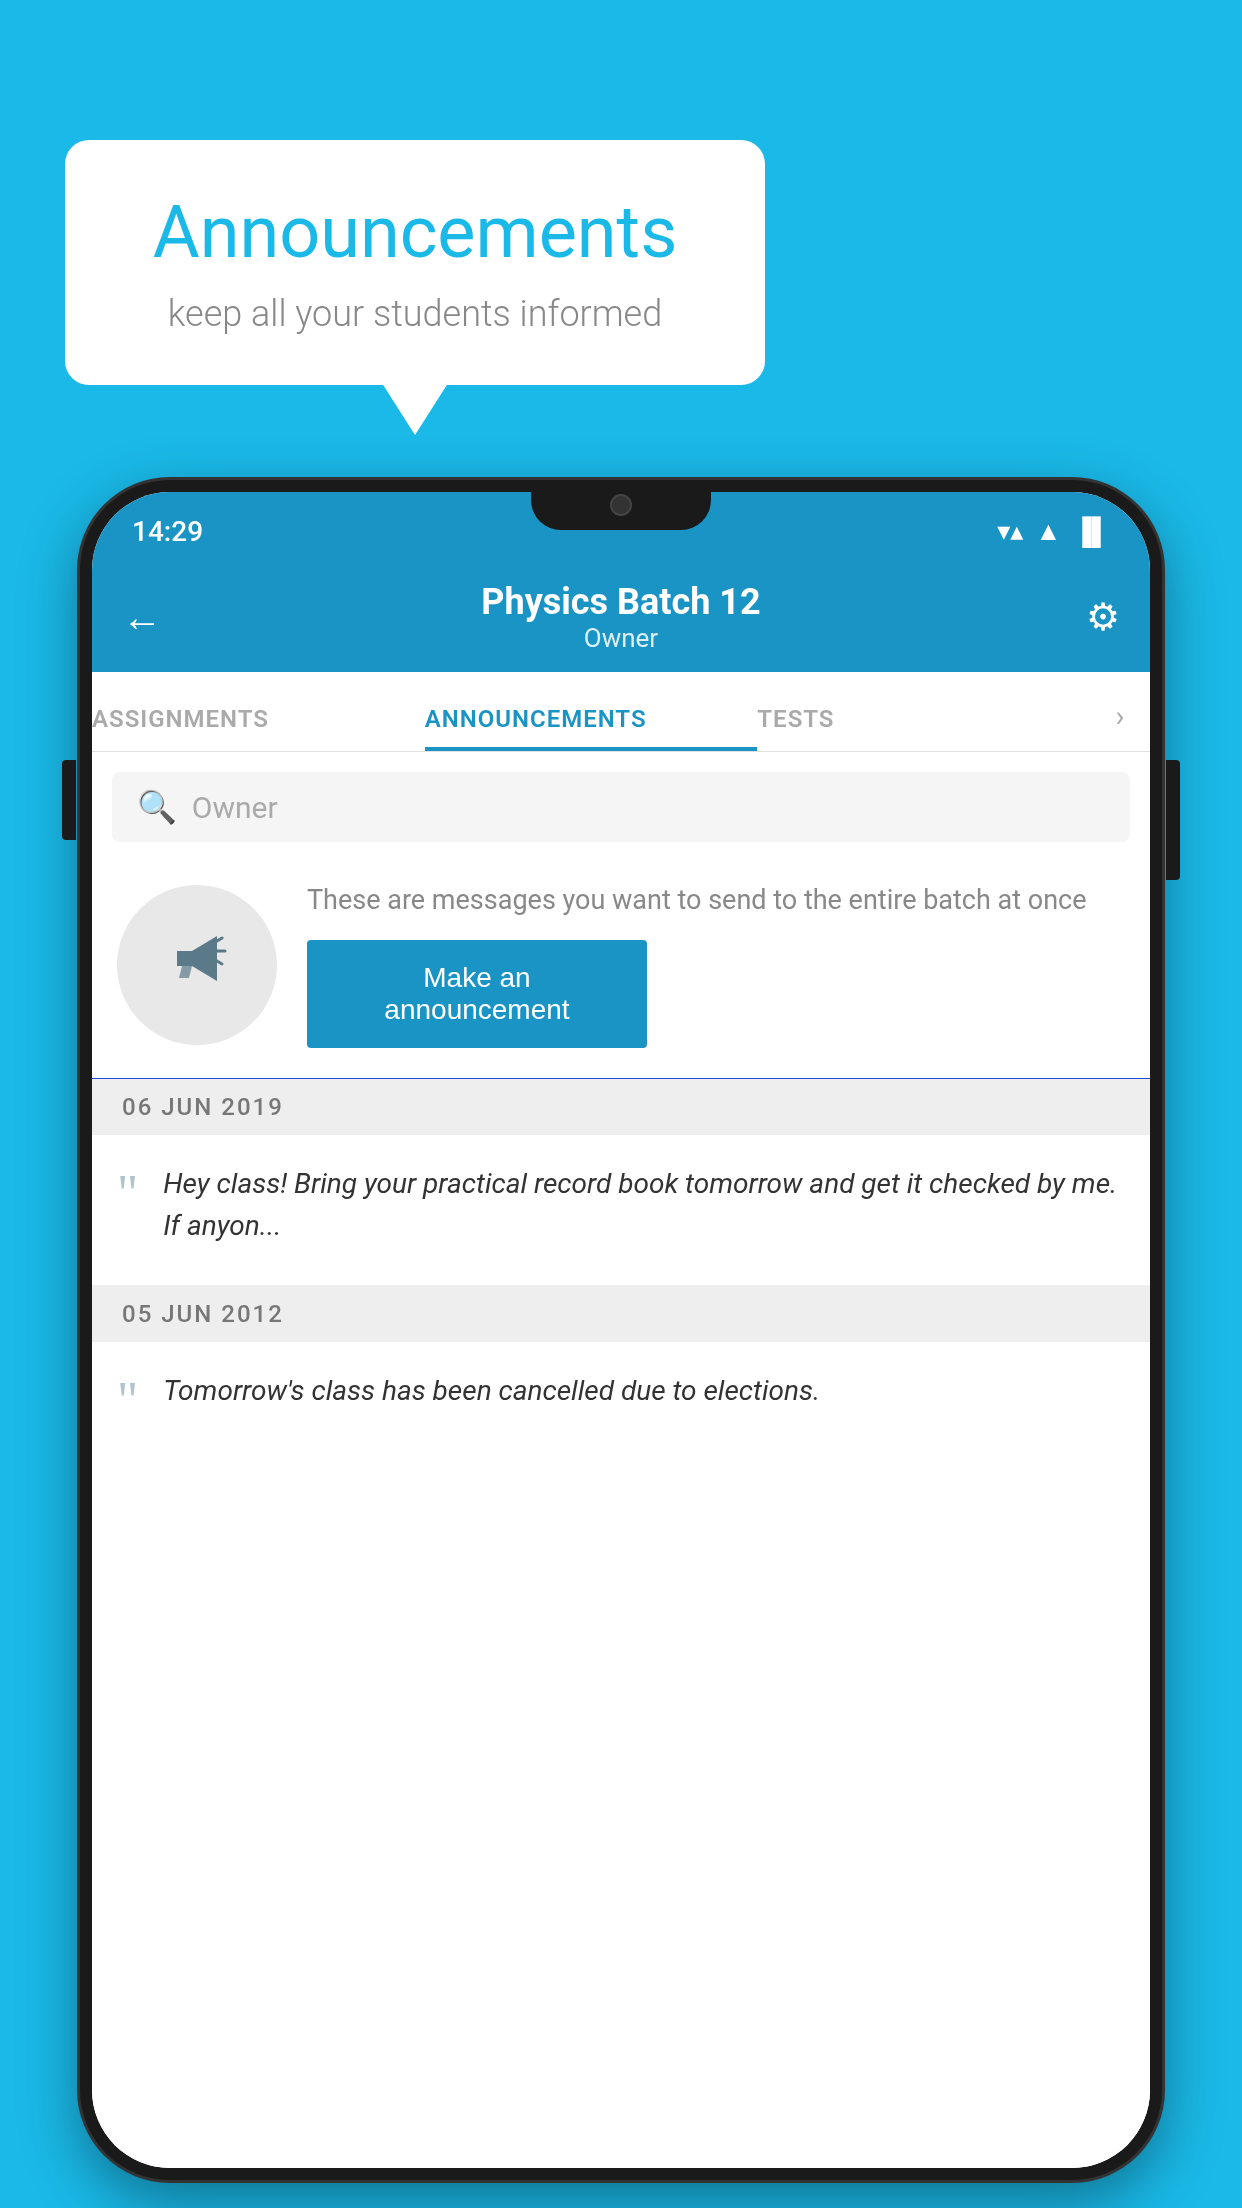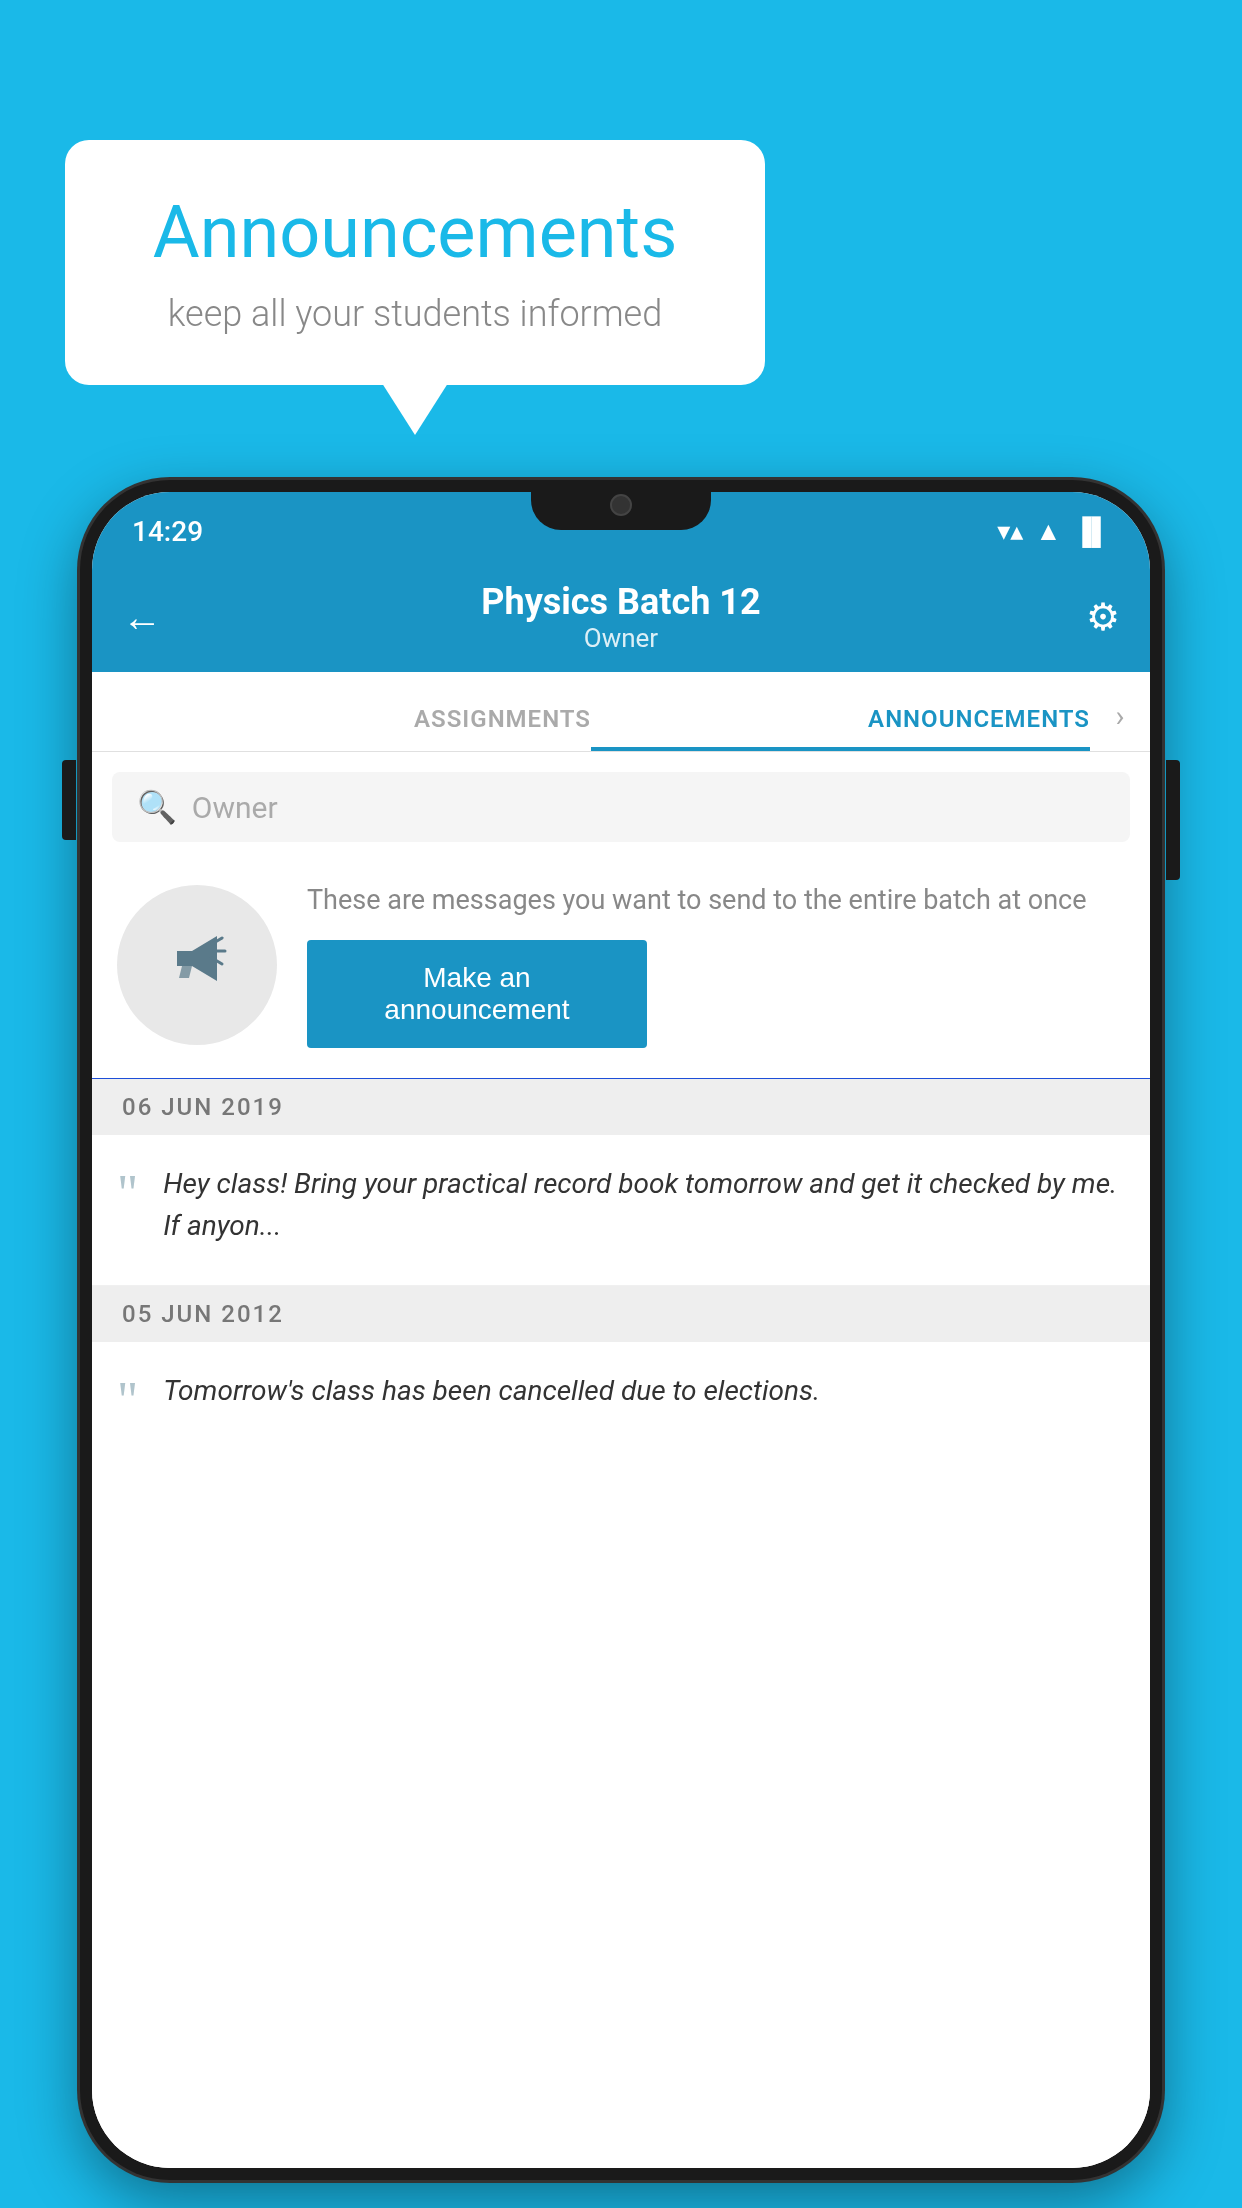--- a/index.html
+++ b/index.html
@@ -212,21 +212,21 @@
       height: 80px;
       background: white;
       display: flex;
       align-items: flex-end;
       flex-shrink: 0;
       border-bottom: 1px solid #e0e0e0;
     }
 
     .tab-item {
       flex: 1;
-      text-align: right;
+      text-align: left;
       padding-bottom: 18px;
       font-size: 24px;
       font-weight: 600;
       color: #aaa;
       cursor: pointer;
       letter-spacing: 1px;
       position: relative;
     }
 
     .tab-item.active {
@@ -435,20 +435,21 @@
         <div class="app-bar-title-block">
           <div class="app-bar-title">Physics Batch 12</div>
           <div class="app-bar-subtitle">Owner</div>
         </div>
         <div class="settings-btn">⚙</div>
       </div>
 
       <div class="tabs-bar">
         <div class="tab-item">ASSIGNMENTS</div>
         <div class="tab-item active">ANNOUNCEMENTS</div>
+        <div class="tab-item">TESTS</div>
         <div class="tab-more">›</div>
       </div>
 
       <div class="content-area">
 
         <div class="search-bar">
           <span class="search-icon-svg">🔍</span>
           <span class="search-placeholder">Owner</span>
         </div>
 

